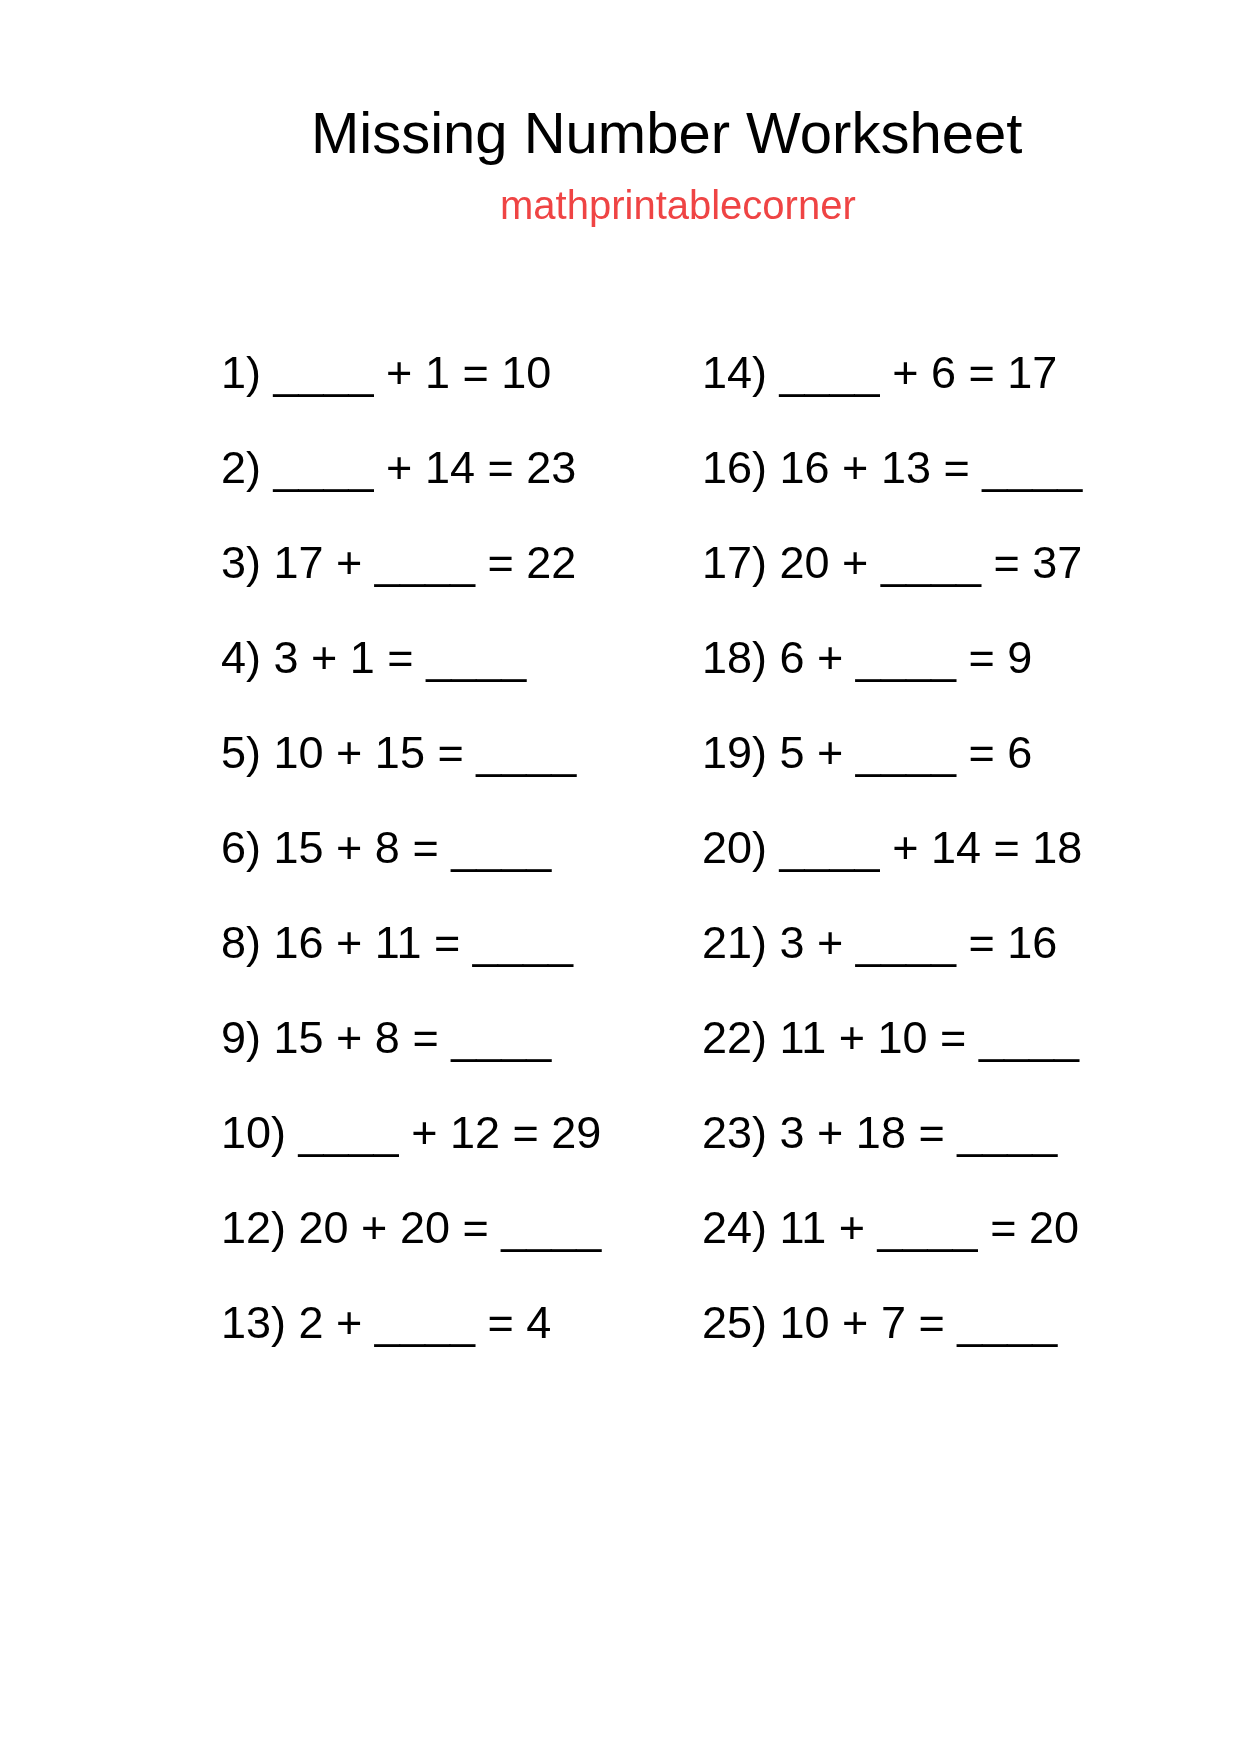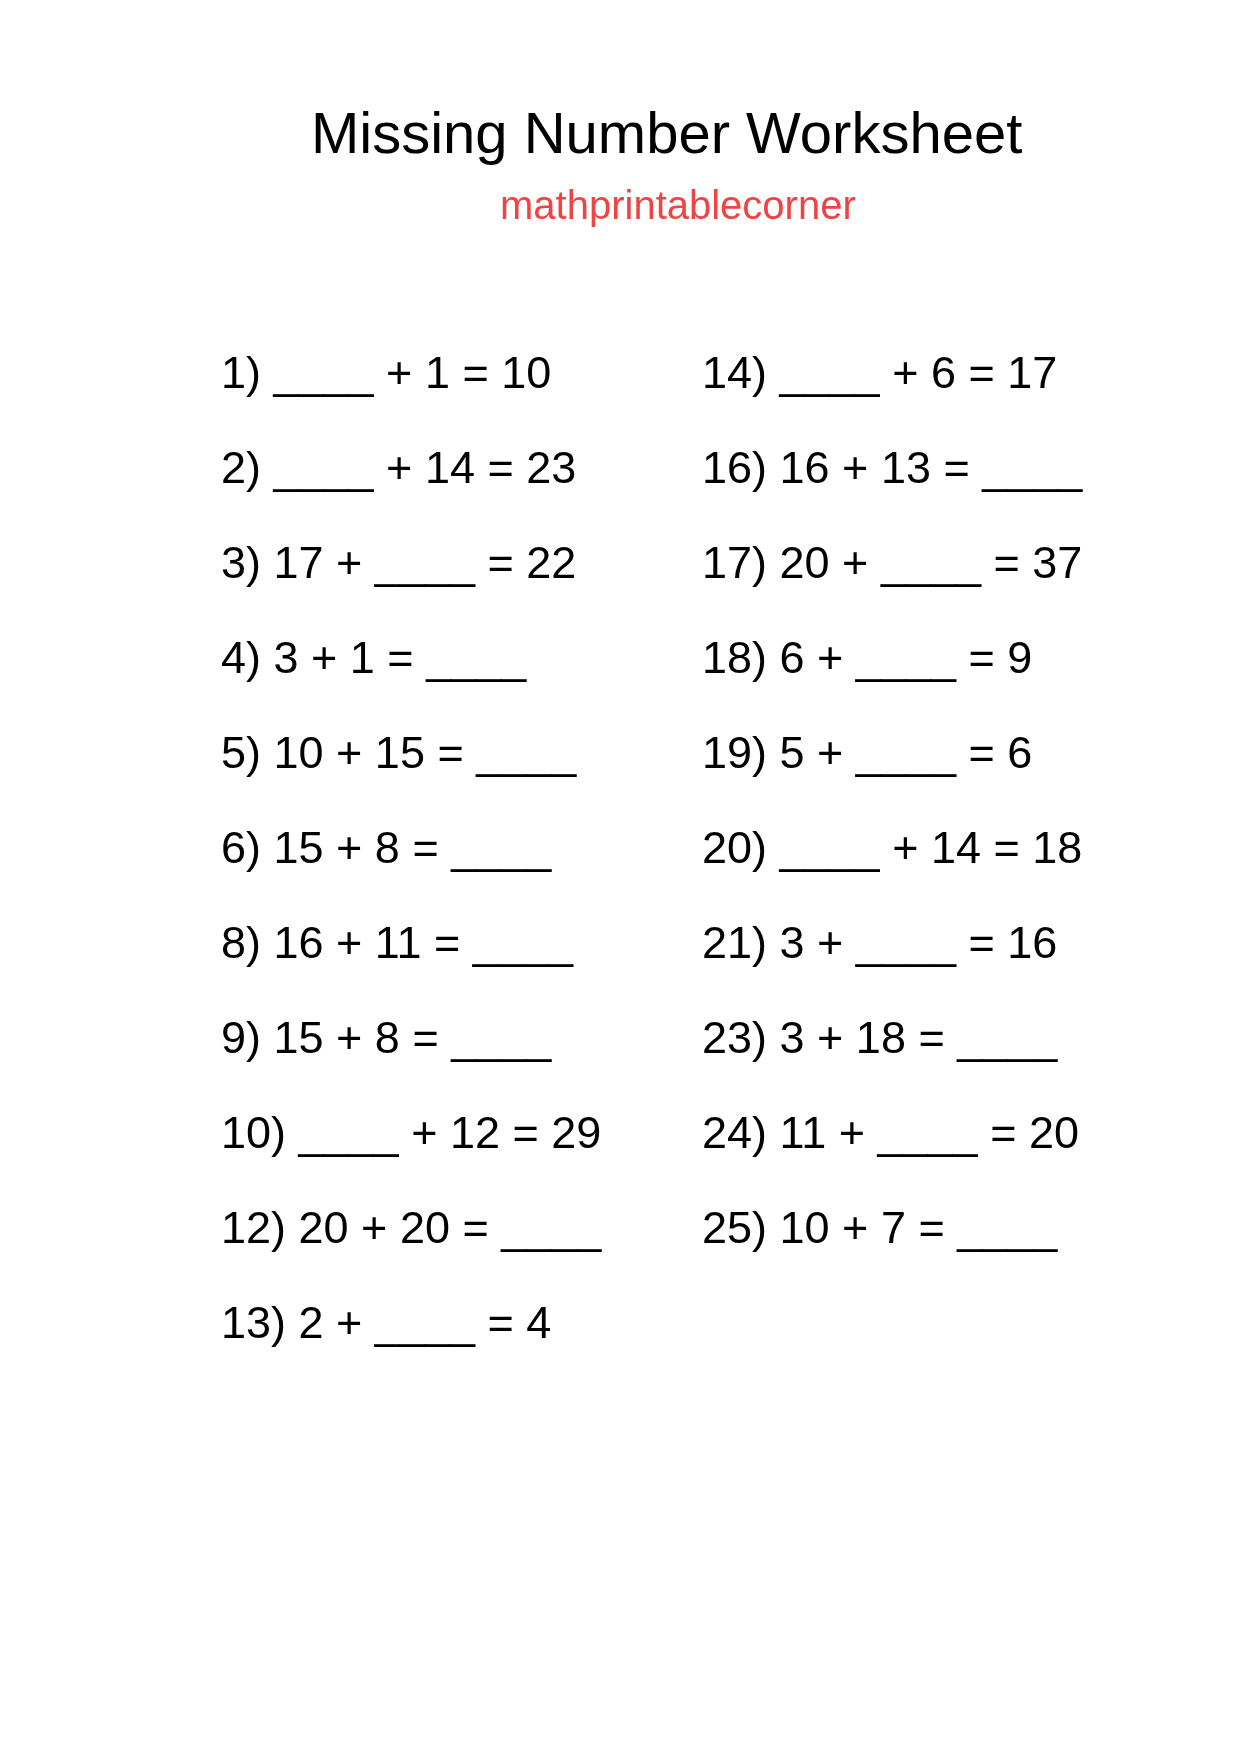--- a/index.html
+++ b/index.html
@@ -68,16 +68,17 @@
 </div>
 
 <div class="column col-right">
   <div class="problem">14) ____ + 6 = 17</div>
   <div class="problem">16) 16 + 13 = ____</div>
   <div class="problem">17) 20 + ____ = 37</div>
   <div class="problem">18) 6 + ____ = 9</div>
   <div class="problem">19) 5 + ____ = 6</div>
   <div class="problem">20) ____ + 14 = 18</div>
   <div class="problem">21) 3 + ____ = 16</div>
+  <div class="problem">22) 11 + 10 = ____</div>
   <div class="problem">23) 3 + 18 = ____</div>
   <div class="problem">24) 11 + ____ = 20</div>
   <div class="problem">25) 10 + 7 = ____</div>
 </div>
 
 </body></html>

